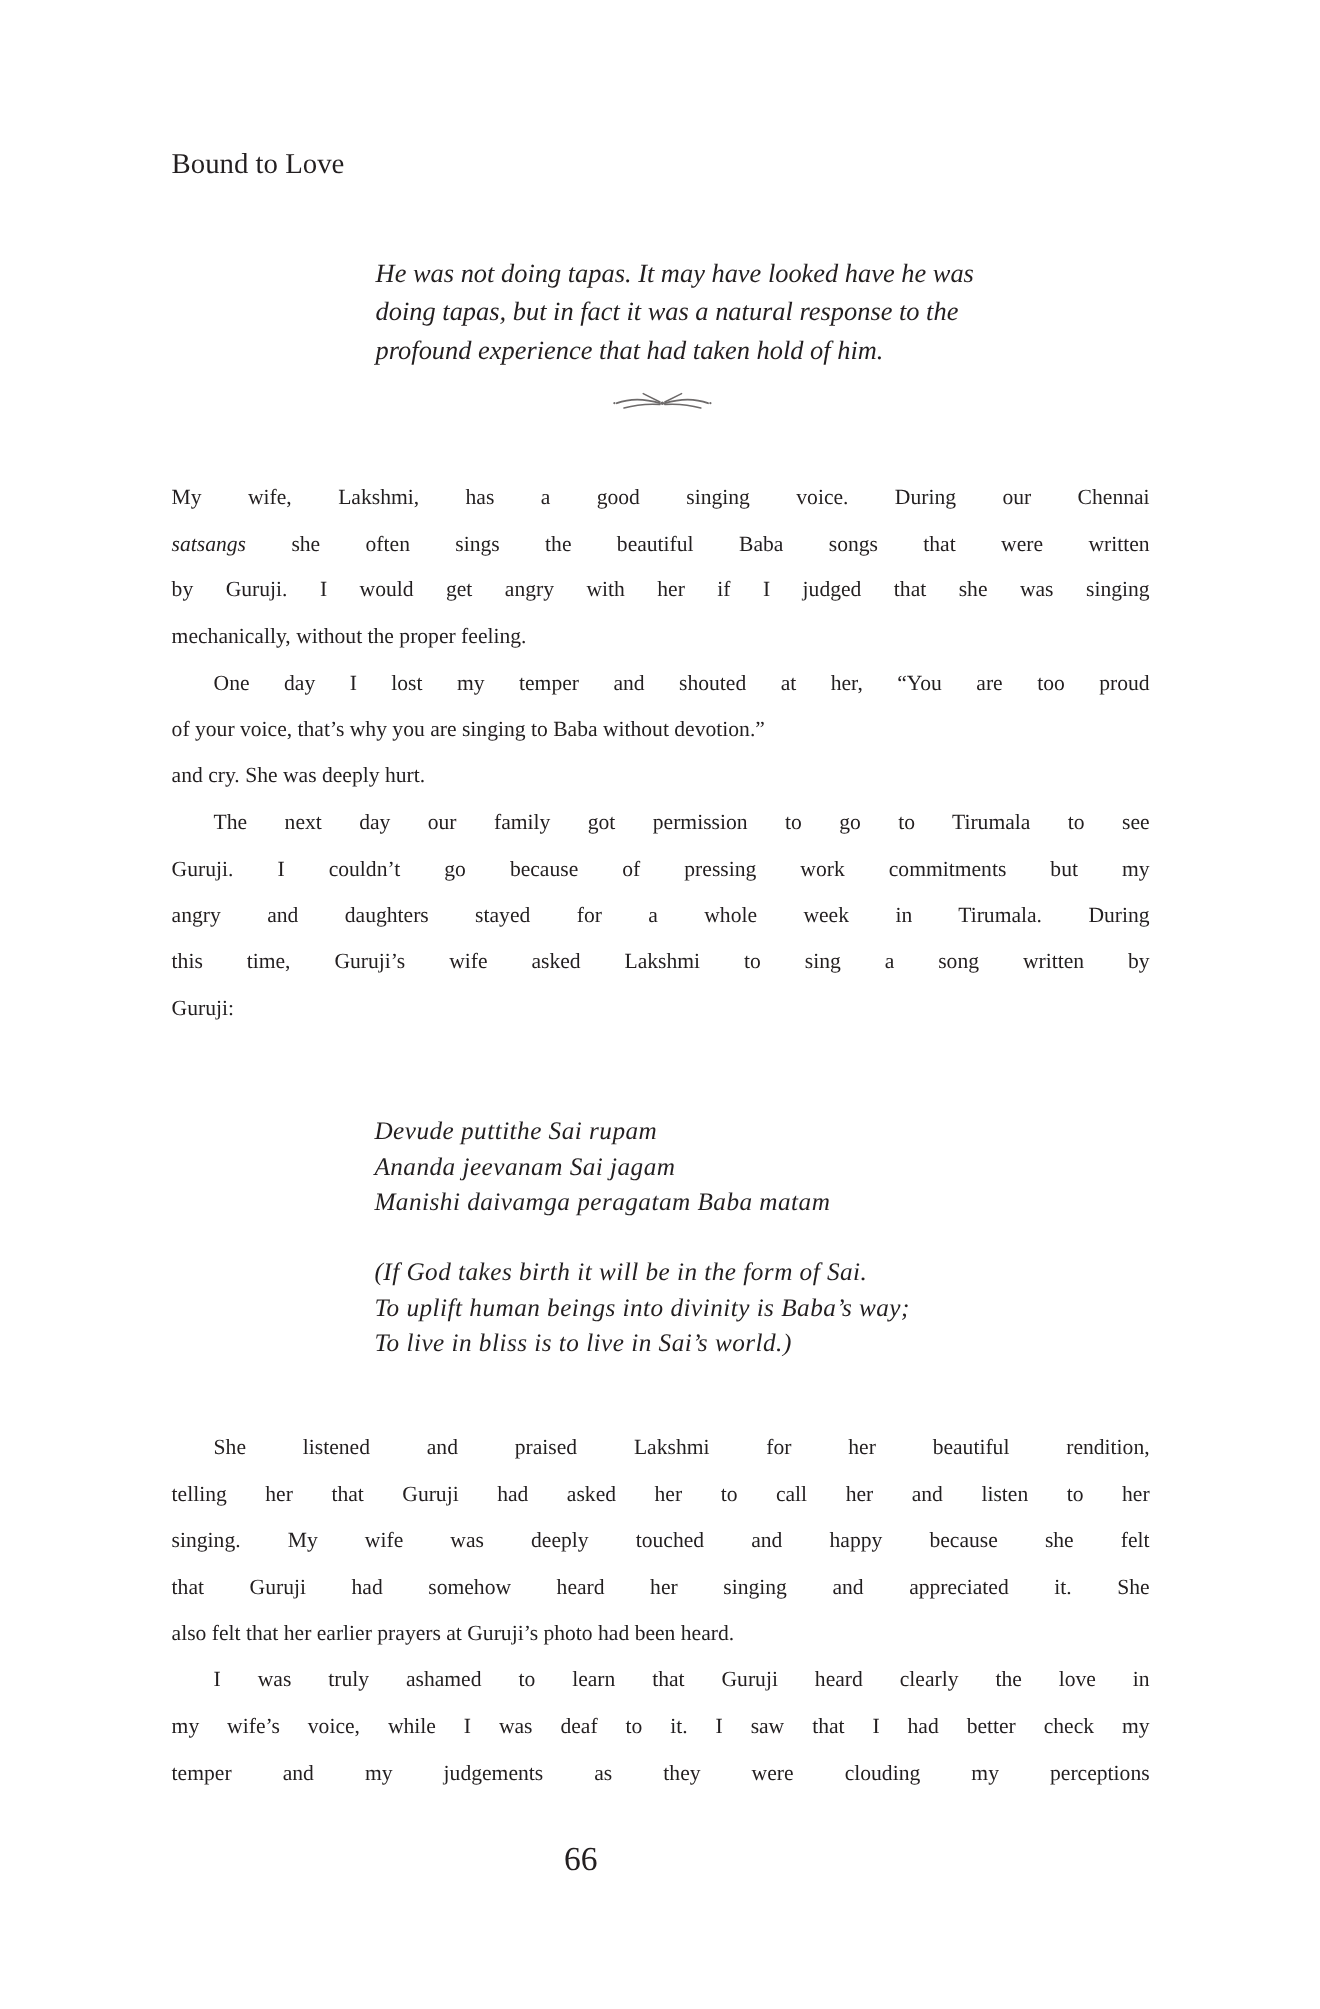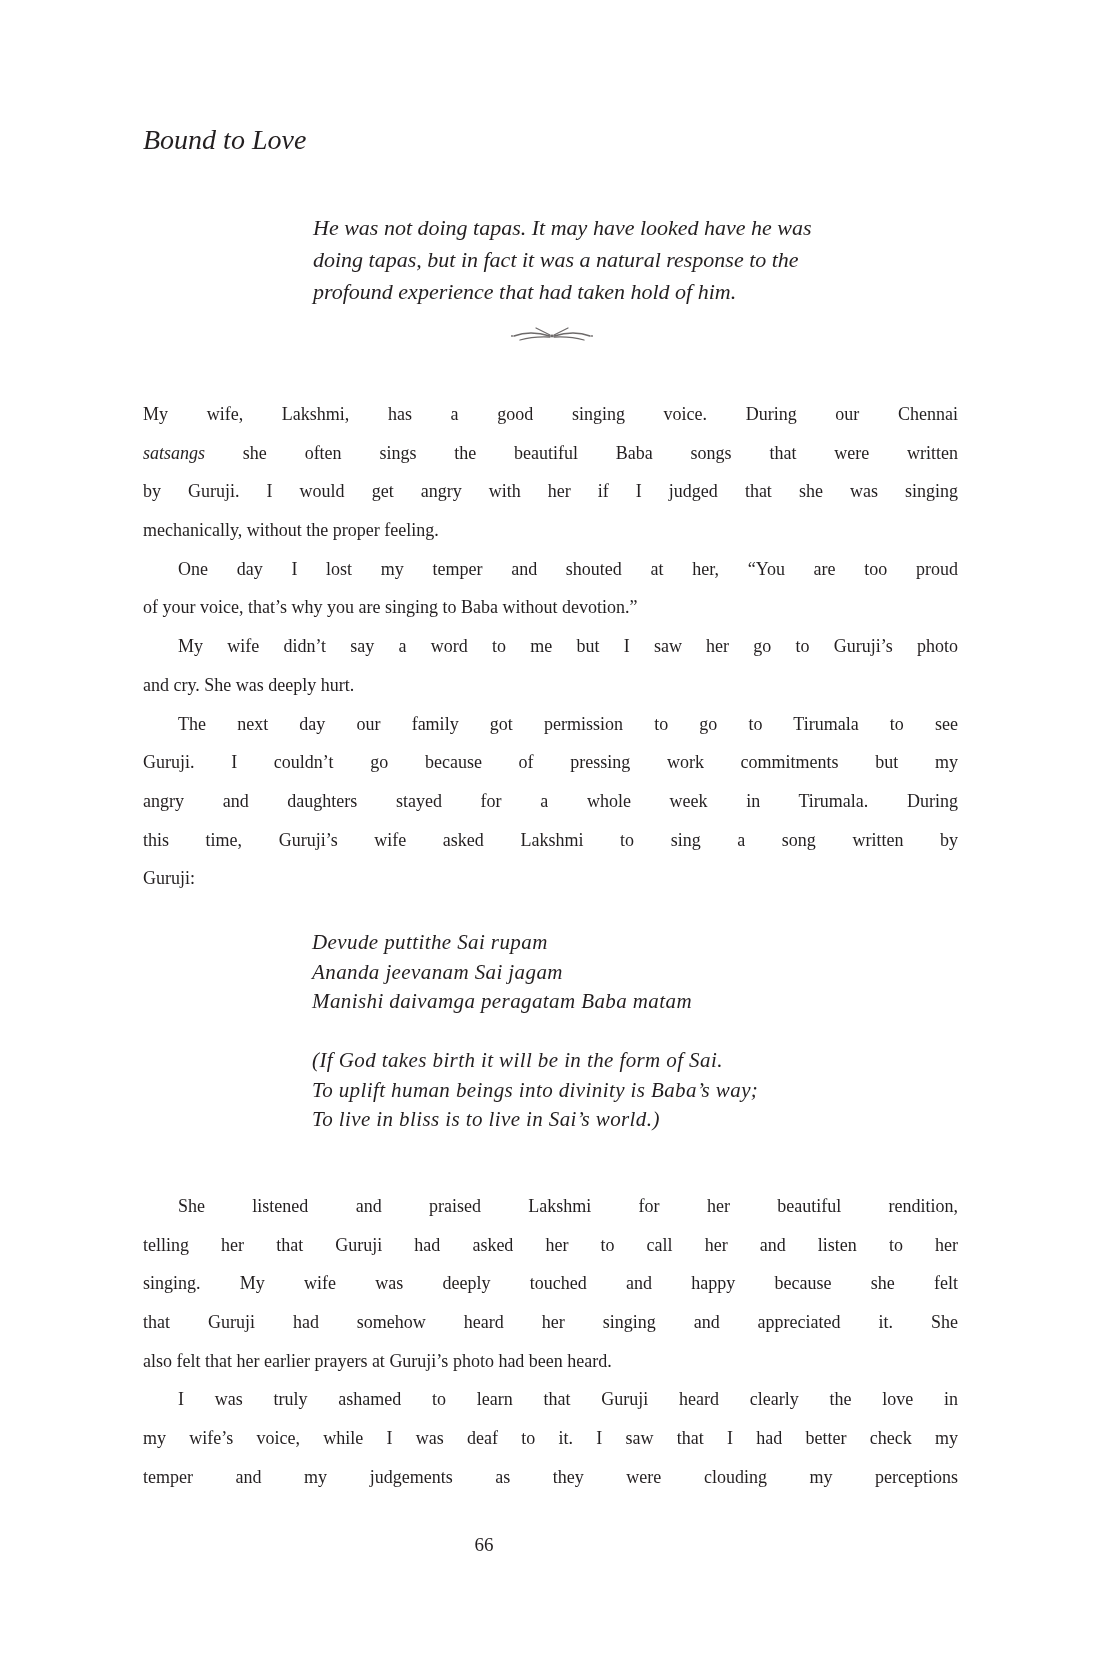--- a/index.html
+++ b/index.html
@@ -1,28 +1,28 @@
 <!DOCTYPE html>
 <html><head>
 <meta charset="utf-8">
 <style>
   html, body { margin:0; padding:0; background:#ffffff; }
   body { width:1100px; height:1674px; position:relative; overflow:hidden; color:#231f20; }
   .serif { font-family: "Liberation Serif", "DejaVu Serif", serif; }
-  .running-head { position:absolute; left:143px; top:124px; font-size:28px; font-style:italic; }
+  .running-head { position:absolute; left:143px; top:124px; font-size:24px; }
   .epigraph { position:absolute; left:313px; top:212px; width:620px; font-size:22px; font-style:italic; line-height:32px; }
   .epigraph .ln { display:block; white-space:nowrap; }
   .ornament { position:absolute; left:510px; top:324px; width:84px; height:22px; }
   .body-block { position:absolute; left:143px; width:815px; font-size:18px; line-height:38.7px; }
   .line { display:block; white-space:nowrap; text-align:justify; text-align-last:justify; height:38.7px; }
   .line.last { text-align-last:left; }
   .line.indent { padding-left:35px; }
   .verse { position:absolute; left:312px; font-size:21px; font-style:italic; line-height:29.5px; letter-spacing:0.4px; }
   .verse .ln { display:block; white-space:nowrap; }
-  .page-number { position:absolute; left:0; width:968px; top:1534px; text-align:center; font-size:19px; }
+  .page-number { position:absolute; left:0; width:968px; top:1534px; text-align:center; font-size:28px; }
   em { font-style:italic; }
 </style>
 </head>
 <body>
 
 <div class="serif running-head">Bound to Love</div>
 
 <div class="serif epigraph">
   <span class="ln">He was not doing tapas. It may have looked have he was</span>
   <span class="ln">doing tapas, but in fact it was a natural response to the</span>
@@ -43,21 +43,20 @@
   <circle cx="82" cy="12" r="0.9" fill="#6d6a6a"></circle>
 </svg>
 
 <div class="serif body-block" id="section1" style="top:395px;">
     <span class="line">My wife, Lakshmi, has a good singing voice. During our Chennai</span>
     <span class="line"><em>satsangs</em> she often sings the beautiful Baba songs that were written</span>
     <span class="line">by Guruji. I would get angry with her if I judged that she was singing</span>
     <span class="line last">mechanically, without the proper feeling.</span>
     <span class="line indent">One day I lost my temper and shouted at her, “You are too proud</span>
     <span class="line last">of your voice, that’s why you are singing to Baba without devotion.”</span>
-    <span class="line indent">My wife didn’t say a word to me but I saw her go to Guruji’s photo</span>
     <span class="line last">and cry. She was deeply hurt.</span>
     <span class="line indent">The next day our family got permission to go to Tirumala to see</span>
     <span class="line">Guruji. I couldn’t go because of pressing work commitments but my</span>
     <span class="line">angry and daughters stayed for a whole week in Tirumala. During</span>
     <span class="line">this time, Guruji’s wife asked Lakshmi to sing a song written by</span>
     <span class="line last">Guruji:</span>
   </div>
 
 <div class="serif verse" style="top:928px;">
   <span class="ln">Devude puttithe Sai rupam</span>

